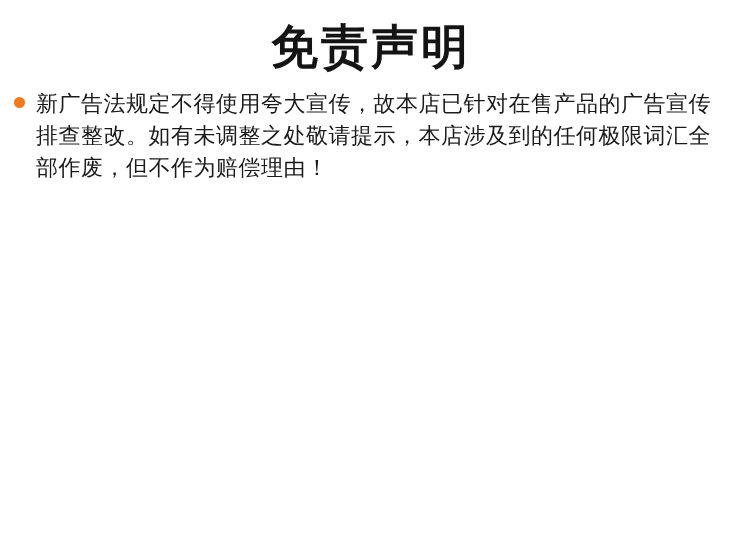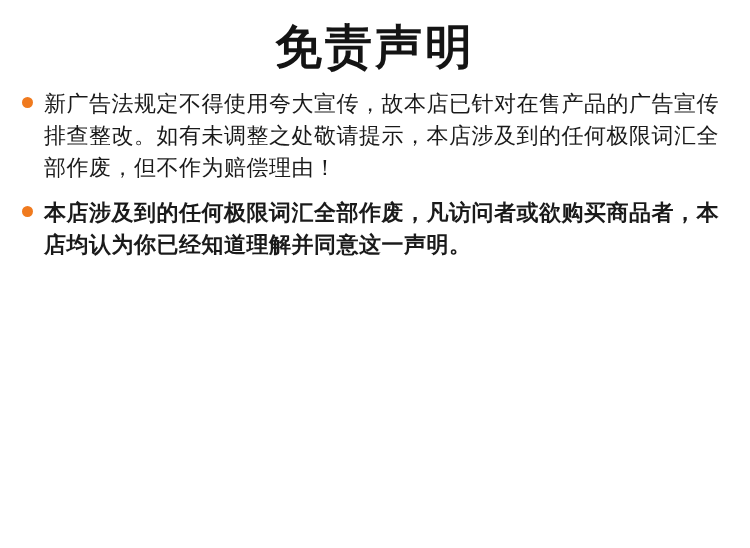--- a/index.html
+++ b/index.html
@@ -11,21 +11,21 @@
     height: 548px;
     background: #ffffff;
     font-family: "DejaVu Sans", "Liberation Sans", sans-serif;
     color: #1a1a1a;
     overflow: hidden;
   }
   .page {
     width: 750px;
     height: 548px;
     box-sizing: border-box;
-    padding: 12px 22px 0 22px;
+    padding: 12px 22px 0 14px;
     position: relative;
   }
   .title {
     text-align: center;
     font-size: 47px;
     font-weight: bold;
     letter-spacing: 3px;
     color: #141414;
     line-height: 1.15;
     margin: 8px 0 14px 0;
@@ -69,19 +69,15 @@
   <div class="items">
 
     <div class="item">
       <span class="bullet" style="background: rgb(240, 122, 30);"></span>
       <div class="text">新广告法规定不得使用夸大宣传，故本店已针对在售产品的广告宣传排查整改。如有未调整之处敬请提示，本店涉及到的任何极限词汇全部作废，但不作为赔偿理由！</div>
     </div>
 
 
 
 
-    <div class="item">
-      <span class="bullet" style="background: rgb(240, 122, 30);"></span>
-      <div class="text bold">本店涉及到的任何极限词汇全部作废，凡访问者或欲购买商品者，本店均认为你已经知道理解并同意这一声明。</div>
-    </div>
 
   </div>
 </div>
 
 </body></html>

